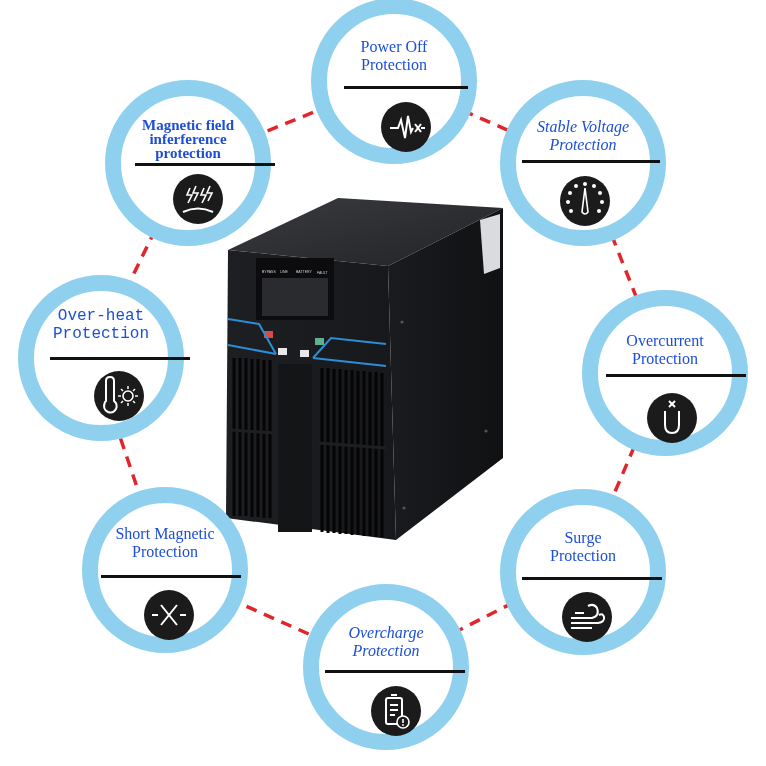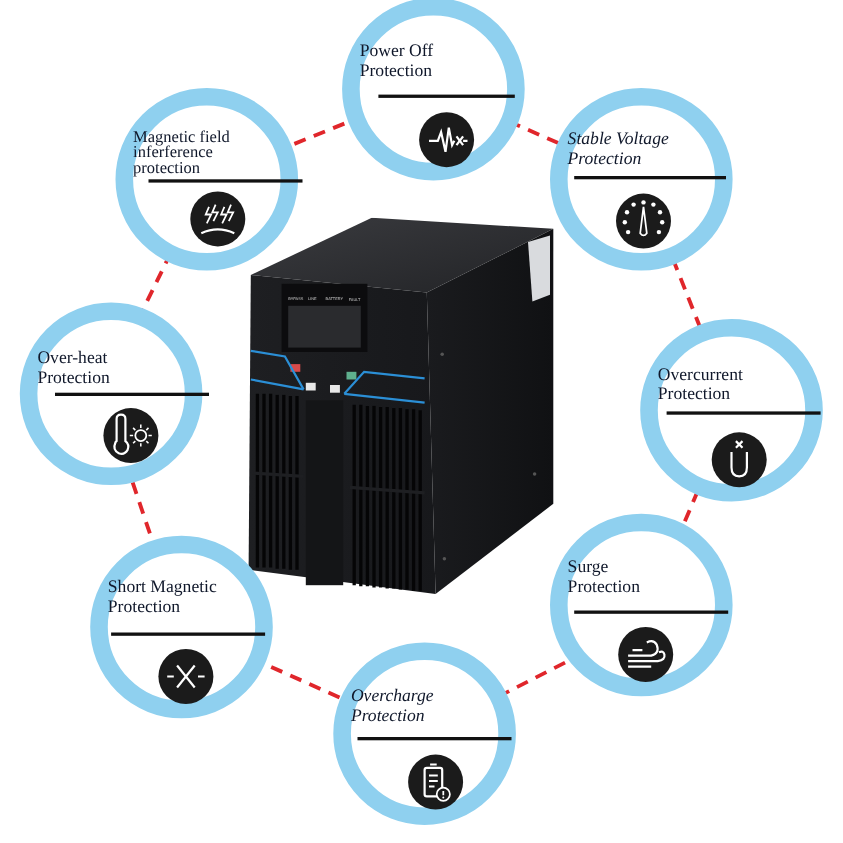--- a/index.html
+++ b/index.html
@@ -1,22 +1,22 @@
 <!DOCTYPE html>
 <html><head>
 <meta charset="utf-8">
 <style>
   html, body { margin: 0; padding: 0; background: #ffffff; }
   body { width: 766px; height: 766px; position: relative; overflow: hidden;
          font-family: "Liberation Serif", serif; }
   #connector { position: absolute; left: 0; top: 0; width: 766px; height: 766px; }
   .badge { position: absolute; box-sizing: border-box; border-radius: 50%;
            background: #ffffff; border: 16px solid #8fd0ef; }
-  .badge .title { position: absolute; left: 0; right: 0; text-align: left;
-                  color: #0f172a; font-size: 16px; line-height: 18px; }
+  .badge .title { position: absolute; left: 0; right: 0; text-align: center;
+                  color: #1d4ed8; font-size: 16px; line-height: 18px; }
   .badge .rule { position: absolute; height: 3px; background: #111; }
   .badge .icon { position: absolute; width: 50px; height: 50px; border-radius: 50%;
                  background: #1b1b1b; }
   .badge .icon svg { width: 50px; height: 50px; display: block; }
 
   
   #ups { position: absolute; left: 218px; top: 198px; width: 300px; height: 345px; }
 </style>
 </head>
 <body>
@@ -111,21 +111,21 @@
     <svg viewBox="0 0 50 50">
         <polyline points="9,26 17,26 20,18 24,36 27,14 30,30 32,26" fill="none" stroke="#fff" stroke-width="2"></polyline>
       <line x1="34" y1="22" x2="40" y2="30" stroke="#fff" stroke-width="2"></line>
         <line x1="40" y1="22" x2="34" y2="30" stroke="#fff" stroke-width="2"></line>
       <line x1="40" y1="26" x2="44" y2="26" stroke="#fff" stroke-width="2"></line>
       </svg>
   </div>
 </div>
 
 <div class="badge" style="left:105px; top:80px; width:166px; height:166px;">
-  <div class="title" style="top:22px; font-size:15px; line-height:14px;">
+  <div class="title" style="top:22px; font-size:15px; line-height:14px;font-weight:bold;">
     <div>Magnetic field</div>
     <div>inferference</div>
     <div>protection</div>
   </div>
   <div class="rule" style="left:14px; width:140px; top:67px;"></div>
   <div class="icon" style="left:52px; top:78px;">
     <svg viewBox="0 0 50 50">
         <polyline points="17,14 14,21 19,21 15,29" fill="none" stroke="#fff" stroke-width="1.6"></polyline>
       <polyline points="23,12 20,19 25,19 21,27" fill="none" stroke="#fff" stroke-width="1.6"></polyline>
       <polyline points="31,14 28,21 33,21 29,29" fill="none" stroke="#fff" stroke-width="1.6"></polyline>
@@ -153,21 +153,21 @@
       <circle cx="10" cy="17" r="2"></circle>
           <circle cx="8" cy="26" r="2"></circle>
           <circle cx="11" cy="35" r="2"></circle>
         </g>
       <path d="M25 12 L22 36 Q25 40 28 36 Z" fill="none" stroke="#fff" stroke-width="1.6"></path>
       </svg>
   </div>
 </div>
 
 <div class="badge" style="left:18px; top:275px; width:166px; height:166px;">
-  <div class="title" style="top:26px;">
+  <div class="title" style="top:16px;font-family:Liberation Mono, monospace;">
     <div>Over-heat</div>
     <div>Protection</div>
   </div>
   <div class="rule" style="left:16px; width:140px; top:66px;"></div>
   <div class="icon" style="left:60px; top:80px;">
     <svg viewBox="0 0 50 50">
         <path d="M12 10 Q12 6 16 6 Q20 6 20 10 L20 30 Q24 33 22 38 Q19 43 14 41 Q8 38 11 31 L12 30 Z" fill="none" stroke="#fff" stroke-width="2"></path>
       <circle cx="34" cy="25" r="5" fill="none" stroke="#fff" stroke-width="1.6"></circle>
       <g stroke="#fff" stroke-width="1.4">
           <line x1="34" y1="15" x2="34" y2="18"></line>
@@ -207,21 +207,21 @@
   <div class="icon" style="left:46px; top:87px;">
     <svg viewBox="0 0 50 50">
         <line x1="17" y1="15" x2="33" y2="35" stroke="#fff" stroke-width="2"></line>
       <line x1="33" y1="15" x2="17" y2="35" stroke="#fff" stroke-width="2"></line>
       <line x1="8" y1="25" x2="14" y2="25" stroke="#fff" stroke-width="2"></line>
         <line x1="36" y1="25" x2="42" y2="25" stroke="#fff" stroke-width="2"></line>
       </svg>
   </div>
 </div>
 
-<div class="badge" style="left:500px; top:467px; width:166px; height:166px;">
+<div class="badge" style="left:500px; top:489px; width:166px; height:166px;">
   <div class="title" style="top:24px;">
     <div>Surge</div>
     <div>Protection</div>
   </div>
   <div class="rule" style="left:6px; width:140px; top:72px;"></div>
   <div class="icon" style="left:46px; top:87px;">
     <svg viewBox="0 0 50 50">
         <path d="M9 26 L30 26 Q38 24 35 16 Q32 11 26 14" fill="none" stroke="#fff" stroke-width="2"></path>
       <path d="M9 31 L36 31 Q43 30 42 25 Q41 21 37 23" fill="none" stroke="#fff" stroke-width="2"></path>
       <path d="M13 21 L22 21" fill="none" stroke="#fff" stroke-width="2"></path>

